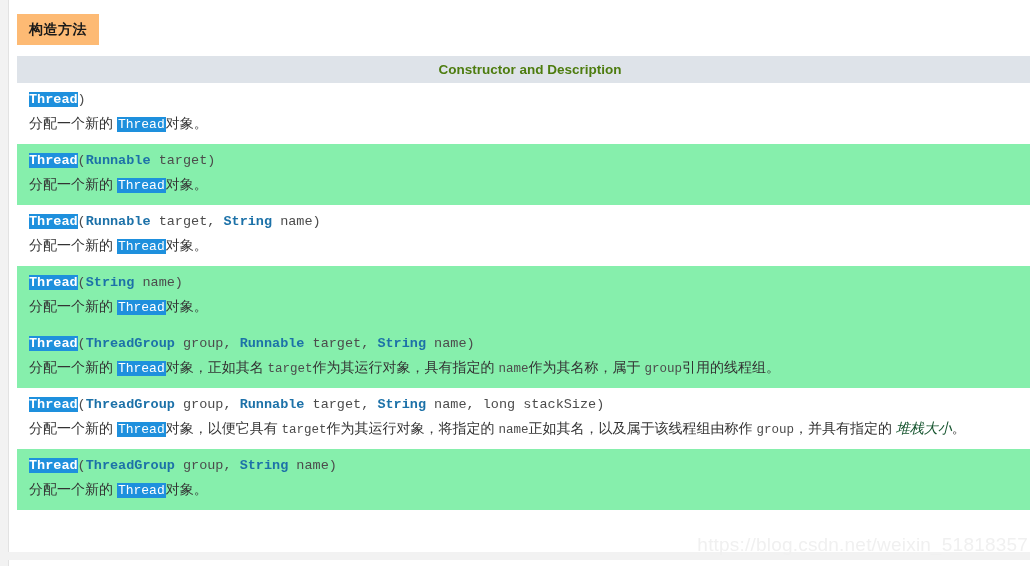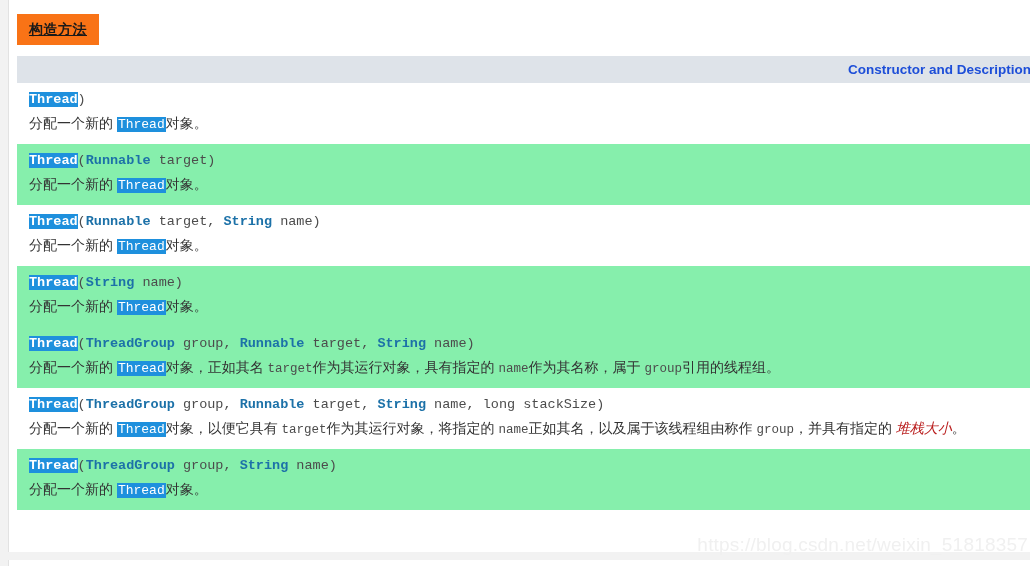--- a/index.html
+++ b/index.html
@@ -28,45 +28,44 @@
     background: #ffffff;
     border-left: 1px solid #e2e2e2;
   }
 
   .tab-wrap {
     padding: 14px 0 0 8px;
   }
 
   .tab {
     display: inline-block;
-    background: #f97316;
+    background: #fdba74;
     color: #1a1a1a;
     font-weight: bold;
     font-size: 14px;
     line-height: 1;
     padding: 8px 12px 9px 12px;
     letter-spacing: 0.5px;
-    text-decoration: underline;
   }
 
   .table {
     margin: 11px 0 0 8px;
     width: 1014px;
     border-collapse: collapse;
     background: #ffffff;
   }
 
   .col-head {
     background: #dee3e9;
-    color: #1d4ed8;
+    color: #4d7c0f;
     font-weight: bold;
     font-size: 13.5px;
     padding: 6px 0 6px 12px;
     height: 27px;
-    text-align: right;
+    text-align: center;
     border: 0;
   }
 
   .row {
     border: 0;
   }
   .row.alt > td { background: #86efac; }
   .row.base > td { background: #ffffff; }
 
   .cell {
@@ -117,21 +116,21 @@
   }
   .punc { color: #4c4c4c; }
 
   .code-ref {
     font-family: "Liberation Mono", "DejaVu Sans Mono", monospace;
     font-size: 12.5px;
     color: #4c4c4c;
   }
   .ital {
     font-style: italic;
-    color: #b91c1c;
+    color: #14532d;
   }
 
   .watermark {
     position: absolute;
     right: 2px;
     bottom: 10px;
     font-size: 19px;
     color: #f0f0f0;
     font-family: "Liberation Sans", "DejaVu Sans", sans-serif;
     letter-spacing: 0.2px;

